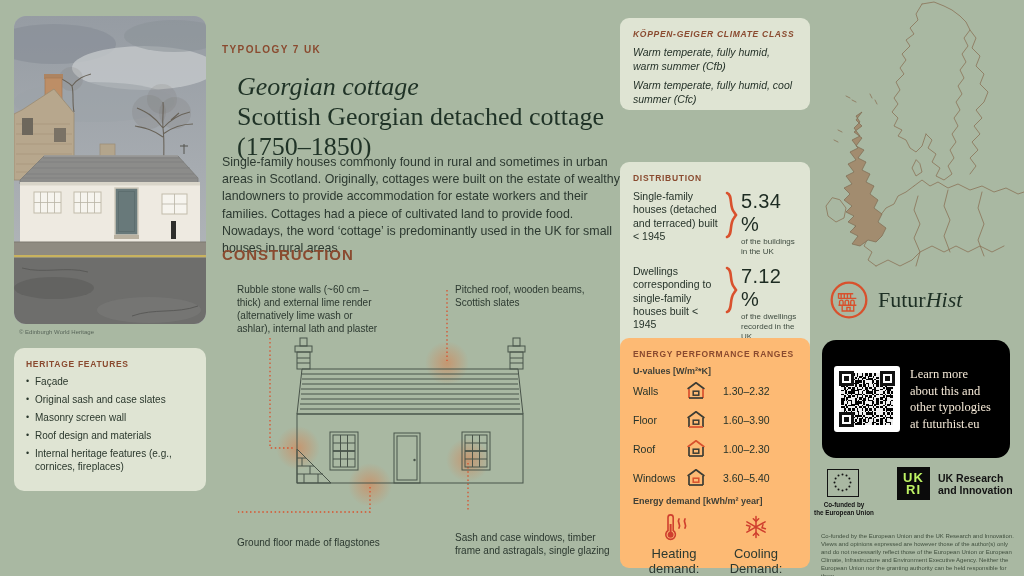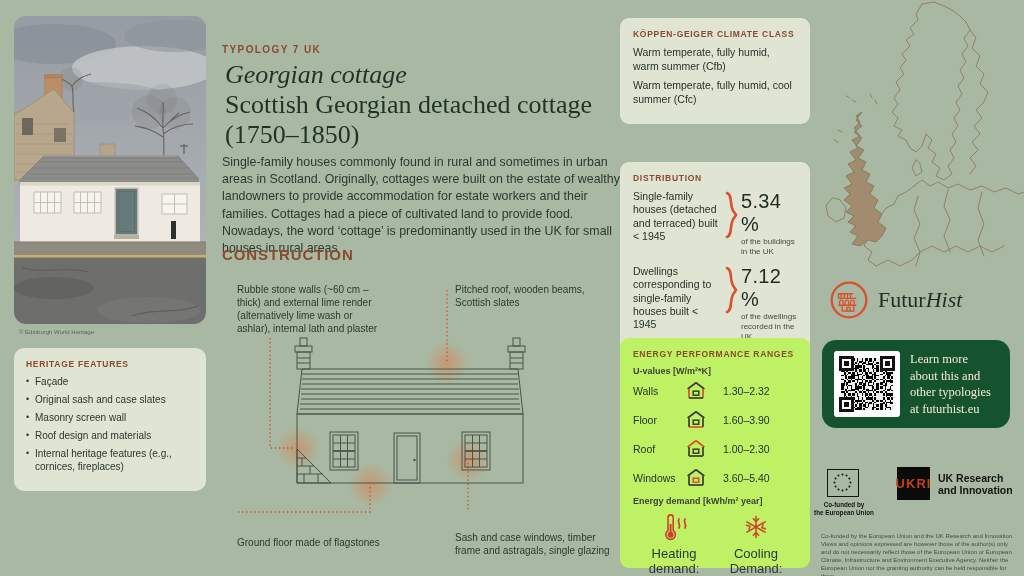--- a/index.html
+++ b/index.html
@@ -14,87 +14,87 @@
     background:#dfe4d3;border-radius:10px;padding:11px 12px;box-sizing:border-box;}
   .panel-heading{font-size:8.5px;font-weight:bold;letter-spacing:.7px;color:#8a4a2f;
     margin:0 0 7px 0;}
   .heritage ul{list-style:none;margin:0;padding:0;}
   .heritage li{font-size:10px;color:#2a372c;margin:0 0 5.5px 0;padding-left:9px;
     position:relative;line-height:1.25;}
   .heritage li::before{content:"•";position:absolute;left:0;top:0;font-size:9px;color:#2a372c;}
   
   .eyebrow{position:absolute;left:222px;top:44px;font-size:10px;font-weight:bold;
     letter-spacing:1.4px;color:#8a4a2f;}
-  .title{position:absolute;left:221px;top:56px;width:404px;margin:4px;
+  .title{position:absolute;left:221px;top:56px;width:404px;margin:16px;
     font-family:"Liberation Serif",serif;font-weight:500;font-size:26px;line-height:1.16;
     color:#1f3226;}
   .title .it{font-style:italic;display:block;}
   .description{position:absolute;left:222px;top:154px;width:398px;font-size:12.4px;
     line-height:1.39;color:#2c3930;}
   .construction-label{position:absolute;left:222px;top:246px;font-size:15px;font-weight:bold;
     letter-spacing:.9px;color:#8a4a2f;}
   .construction{position:absolute;left:222px;top:262px;width:400px;height:306px;}
   .construction svg{position:absolute;left:0;top:0;}
   .ann{position:absolute;font-size:10px;line-height:1.3;color:#2c3930;margin-top:16px;}
   .ann-walls{left:15px;top:5px;width:144px;}
   .ann-roof{left:233px;top:5px;width:164px;}
   .ann-ground{left:15px;top:258px;width:200px;}
   .ann-windows{left:233px;top:253px;width:164px;}
   
   .panel{position:absolute;background:#dfe4d3;border-radius:9px;box-sizing:border-box;
     padding:11px 13px;}
-  #climate{left:620px;top:18px;width:190px;height:106px;}
+  #climate{left:620px;top:18px;width:190px;height:92px;font-style:italic;}
   .climate-item{font-size:10.5px;color:#26332a;line-height:1.3;margin-bottom:6px;}
   #distribution{left:620px;top:122px;width:190px;height:212px;margin-top:40px;}
   .dist-row{display:flex;align-items:flex-start;margin-bottom:8px;}
   .dist-label{width:88px;font-size:10.5px;line-height:1.27;color:#26332a;flex:none;}
   .dist-brace{flex:none;margin:0 3px 0 3px;}
   .dist-value{font-size:20px;color:#1d2b22;letter-spacing:.3px;}
   .dist-note{font-size:8px;color:#3d4a3f;line-height:1.25;margin-top:1px;width:62px;}
   .sub-heading{font-size:8.5px;font-weight:bold;letter-spacing:.7px;color:#8a4a2f;
     margin:9px 0 4px 0;}
   .sub-value{font-size:11px;color:#26332a;}
-  #energy{left:620px;top:338px;width:190px;height:230px;background:#bef264;}
+  #energy{left:620px;top:338px;width:190px;height:230px;background:#fdba74;}
   .uv-label{font-size:9px;font-weight:bold;color:#3f4038;margin:1px 0 4px 0;}
   .uv-row{display:flex;align-items:center;margin-bottom:7px;}
   .uv-name{width:52px;font-size:10.5px;color:#26332a;flex:none;}
   .uv-icon{width:22px;height:22px;margin-right:16px;flex:none;}
   .uv-range{font-size:10.5px;color:#26332a;}
   .demand-label{font-size:9px;font-weight:bold;color:#3f4038;margin:6px 0 7px 0;}
   .demand-cols{display:flex;justify-content:space-around;}
   .demand-col{text-align:center;width:84px;}
   .demand-name{font-size:13px;color:#2c3930;margin-top:1px;}
   .demand-value{font-size:11px;color:#1d2b22;margin-top:2px;}
   
   .map{position:absolute;left:818px;top:0;width:206px;height:292px;}
   .brand{position:absolute;left:828px;top:279px;display:flex;align-items:center;}
   .brand-icon{width:42px;height:42px;margin-right:8px;flex:none;}
   .brand-name{font-family:"Liberation Serif",serif;font-size:22px;color:#1d2f24;}
   .brand-name .it{font-style:italic;}
-  .cta{position:absolute;left:822px;top:340px;width:188px;height:88px;background:#14532d;
+  .cta{position:absolute;left:822px;top:340px;width:188px;height:118px;background:#000000;
     border-radius:14px;display:flex;align-items:center;padding:5px 12px;box-sizing:border-box;}
   .qr{width:66px;height:66px;background:#fff;border-radius:3px;position:relative;
     flex:none;margin-right:10px;overflow:hidden;}
   .qr-pattern{position:absolute;inset:7px;
     background:conic-gradient(#111 25%,#fff 0 50%,#111 0 75%,#fff 0) 0 0/7px 7px;}
   .qr-pattern::after{content:"";position:absolute;inset:0;
     background:conic-gradient(#fff 25%,#111 0 50%,#fff 0 75%,#111 0) 0 0/11px 11px;
     mix-blend-mode:difference;}
   .qr-f{position:absolute;width:15px;height:15px;border:3px solid #111;background:#fff;
     box-sizing:border-box;}
   .qr-f::after{content:"";position:absolute;inset:2px;background:#111;}
   .qr-f.tl{left:5px;top:5px;} .qr-f.tr{right:5px;top:5px;} .qr-f.bl{left:5px;bottom:5px;}
   .cta-text{font-family:"Liberation Serif",serif;font-size:12.5px;line-height:1.32;
     color:#f6ead8;}
   .eu-flag{position:absolute;left:827px;top:469px;width:32px;height:28px;
     border:1.5px solid #131313;box-sizing:border-box;}
   .eu-label{position:absolute;left:812px;top:501px;width:64px;text-align:center;
     font-size:6.3px;font-weight:bold;color:#131313;line-height:1.3;}
   .ukri-box{position:absolute;left:897px;top:467px;width:33px;height:33px;background:#0b0b0b;
-    color:#c2410c;display:flex;flex-direction:row;align-items:center;justify-content:center;
+    color:#bef264;display:flex;flex-direction:column;align-items:center;justify-content:center;
     font-weight:bold;font-size:13px;line-height:.92;letter-spacing:1px;}
   .ukri-name{position:absolute;left:938px;top:472px;font-size:10.5px;font-weight:bold;
     color:#131313;line-height:1.18;}
   .disclaimer{position:absolute;left:821px;top:533px;width:198px;font-size:6px;
     line-height:1.32;color:#41503f;}
 </style>
 </head>
 <body>
 
 <div id="poster">

